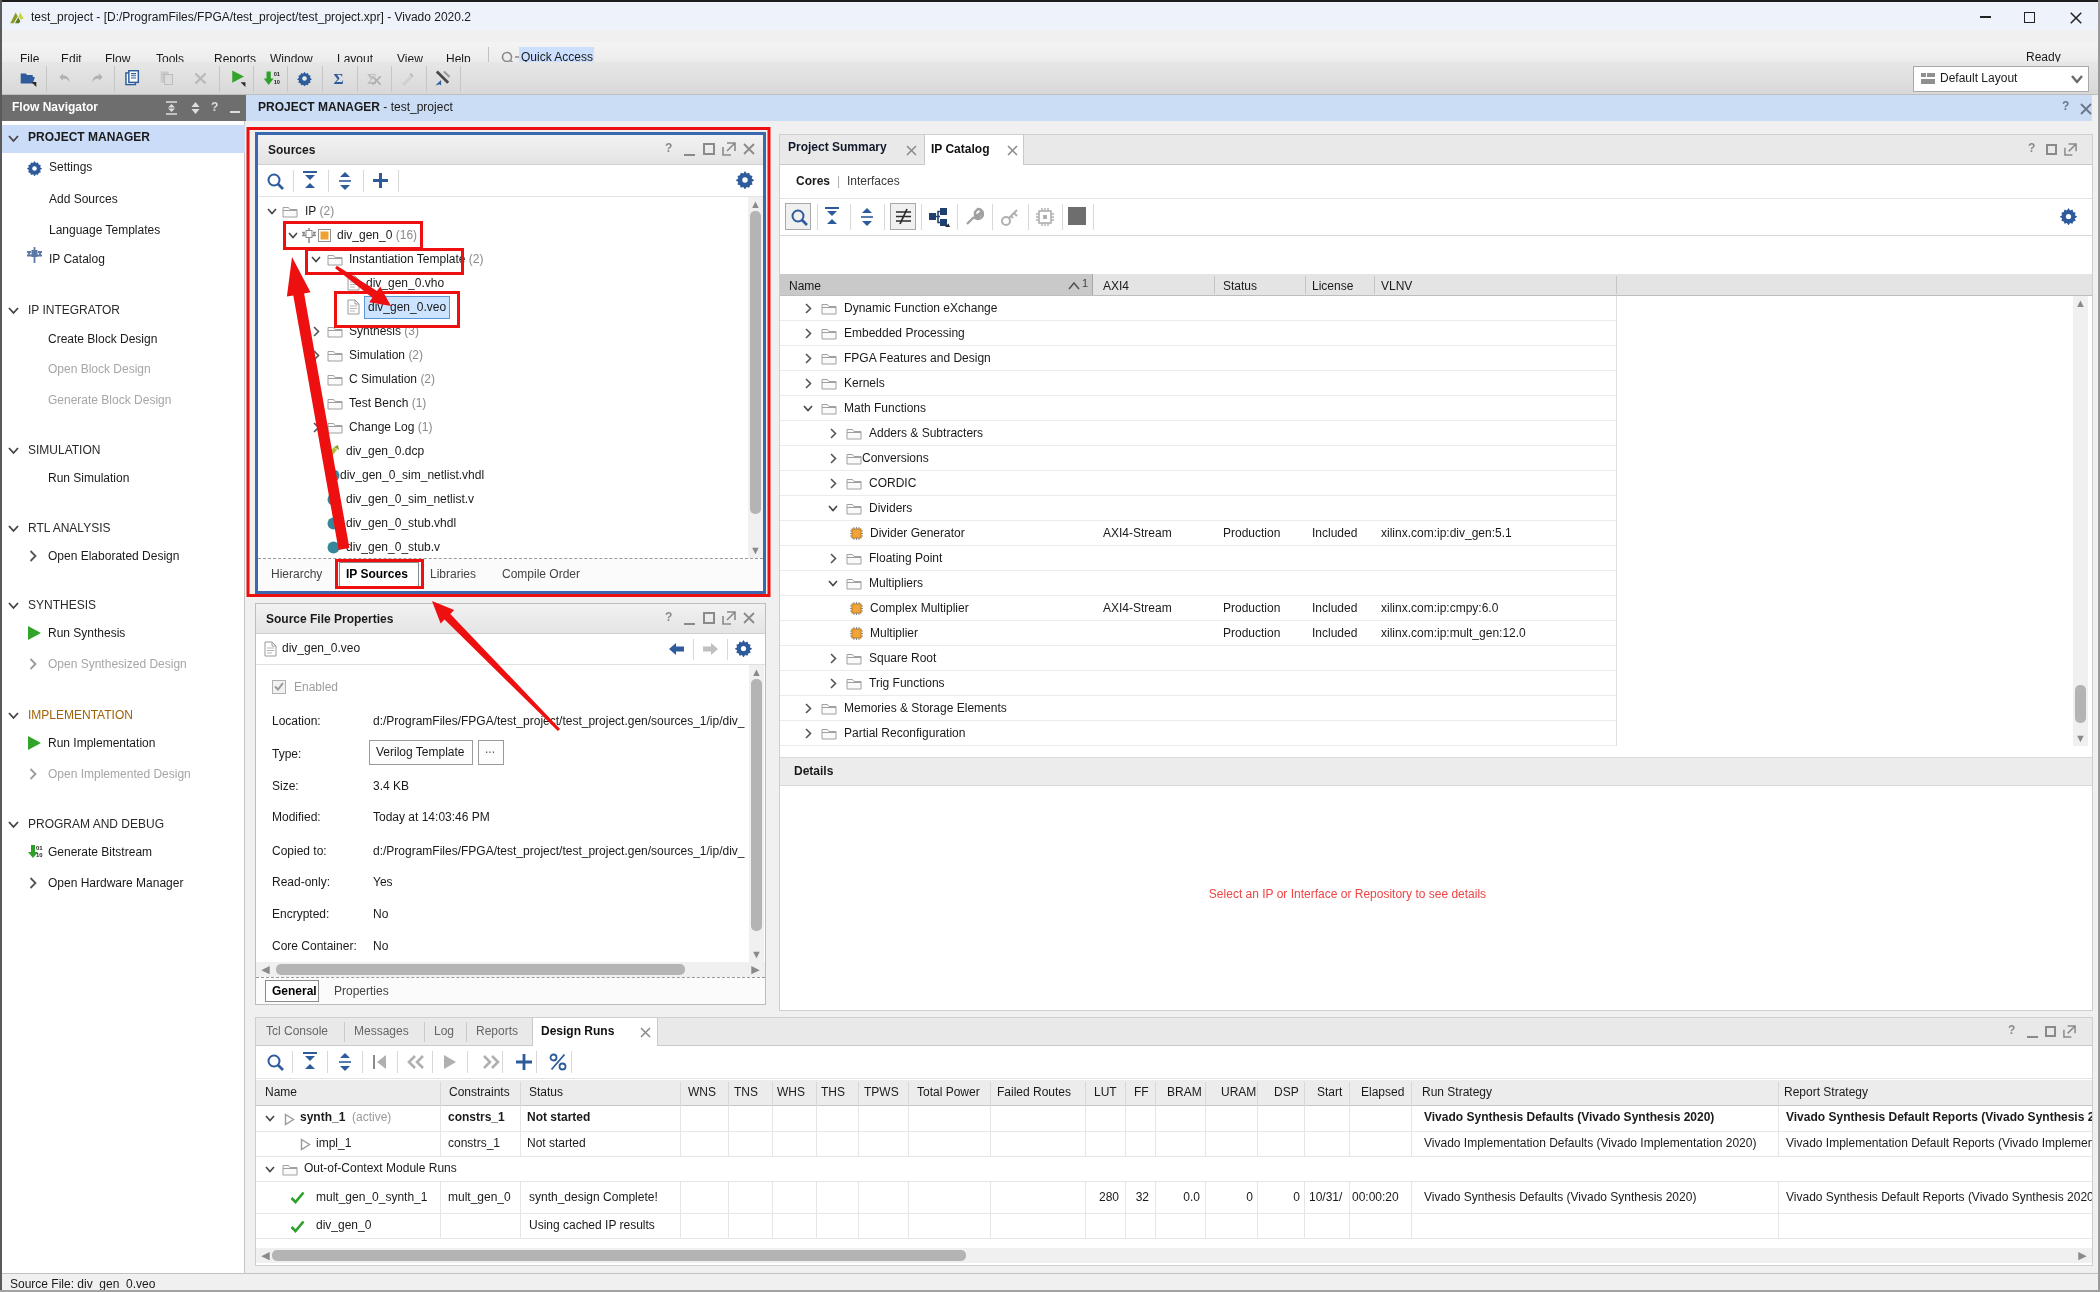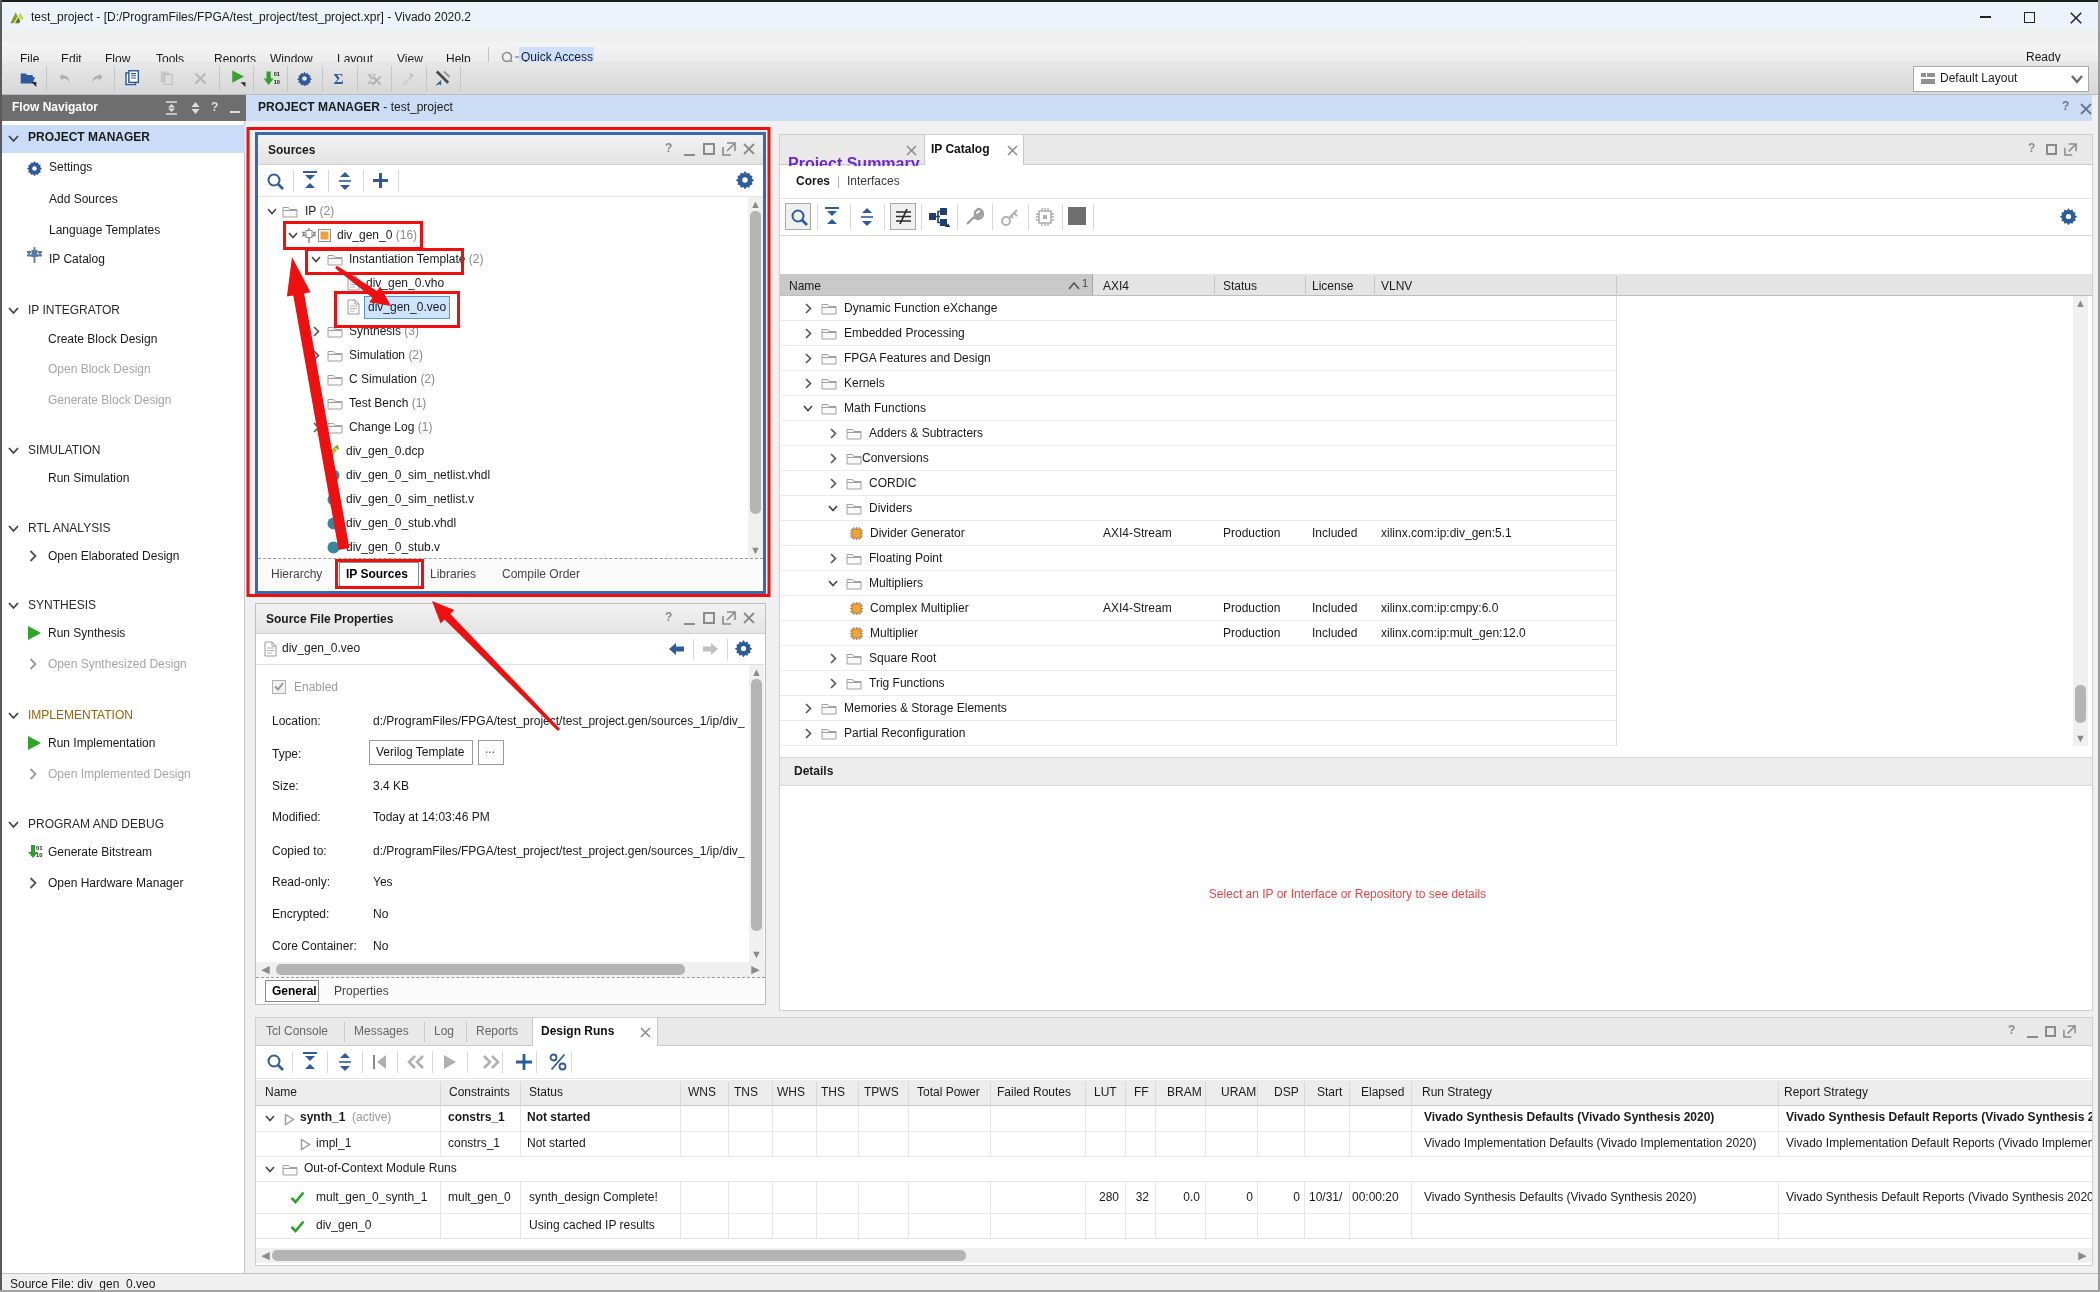--- a/index.html
+++ b/index.html
@@ -392,21 +392,21 @@
     <svg style="margin-left:68px" width="15" height="14" viewBox="0 0 15 14">
         <path d="M1 11 L8 3 l3 3 -6 7 z" fill="#b8bd3c"></path>
         <path d="M8 3 l4-2 1 5 z" fill="#8a9a27"></path>
       </svg>
     <span style="margin-left:5px">div_gen_0.dcp</span>
   </div>
   <div class="treerow" style="left:0;top:328px">
     <svg style="margin-left:69px" width="13" height="13" viewBox="0 0 13 13">
         <circle cx="6.5" cy="6.5" r="6" fill="#35889b"></circle>
       </svg>
-    <span style="margin-left:6px">div_gen_0_sim_netlist.vhdl</span>
+    <span style="">div_gen_0_sim_netlist.vhdl</span>
   </div>
   <div class="treerow" style="left:0;top:352px">
     <svg style="margin-left:69px" width="13" height="13" viewBox="0 0 13 13">
         <circle cx="6.5" cy="6.5" r="6" fill="#35889b"></circle>
       </svg>
     <span style="margin-left:6px">div_gen_0_sim_netlist.v</span>
   </div>
   <div class="treerow" style="left:0;top:376px">
     <svg style="margin-left:69px" width="13" height="13" viewBox="0 0 13 13">
         <circle cx="6.5" cy="6.5" r="6" fill="#35889b"></circle>
@@ -507,21 +507,21 @@
     <div class="sbarrow" style="left:492px">▶</div>
   </div>
   <div class="abs" style="left:0;top:373px;width:509px;height:27px;background:#fbfbfb;border-top:1px dashed #9a9a9a">
     <div class="abs" style="left:9px;top:2px;width:54px;height:22px;background:#fff;border:1px solid #8a8a8a"></div>
     <span class="dtab b" style="left:16px;top:6px;color:#000">General</span>
     <span class="dtab" style="left:78px;top:6px">Properties</span>
   </div>
 </div>
 <div class="abs" id="rightp">
   <div class="abs" style="left:0;top:0;width:1312px;height:30px;background:#e9e9e9;border-bottom:1px solid #c9c9c9">
-    <span class="abs b" style="left:8px;top:20px;font-size:16px;color:#6d28d9">Project Summary</span>
+    <span class="abs b" style="left:8px;top:5px;font-size:12px;color:#0f172a">Project Summary</span>
     <svg class="abs" style="left:126px;top:10px" width="11" height="11" viewBox="0 0 11 11">
         <path d="M1 1 L10 10 M10 1 L1 10" stroke="#8a8a8a" stroke-width="1.5"></path>
       </svg>
     <div class="abs" style="left:144px;top:0;width:100px;height:30px;background:#fff;border-left:1px solid #c9c9c9;border-right:1px solid #c9c9c9"></div>
     <span class="abs b" style="left:151px;top:7px;font-size:12px;color:#111">IP Catalog</span>
     <svg class="abs" style="left:227px;top:10px" width="11" height="11" viewBox="0 0 11 11">
         <path d="M1 1 L10 10 M10 1 L1 10" stroke="#8a8a8a" stroke-width="1.5"></path>
       </svg>
     <span class="abs wico b" style="left:1248px;top:6px">?</span>
     <div class="abs" style="left:1266px;top:9px;width:11px;height:11px;border:2px solid #8a8a8a"></div>

